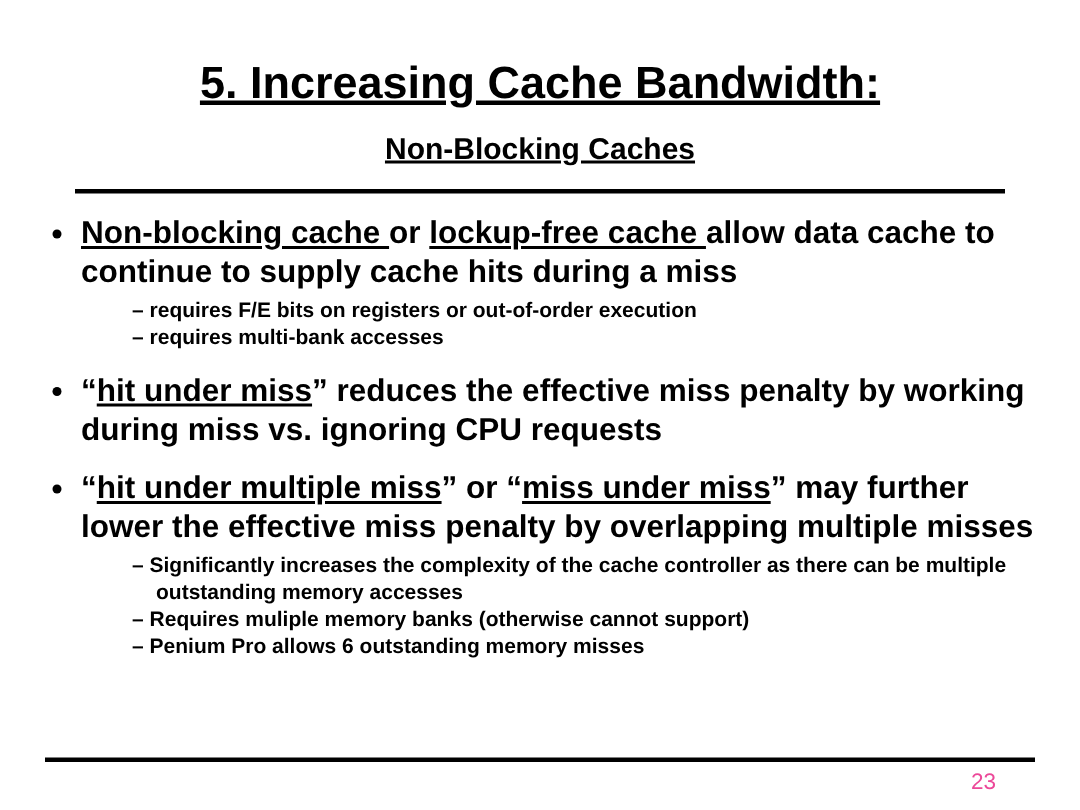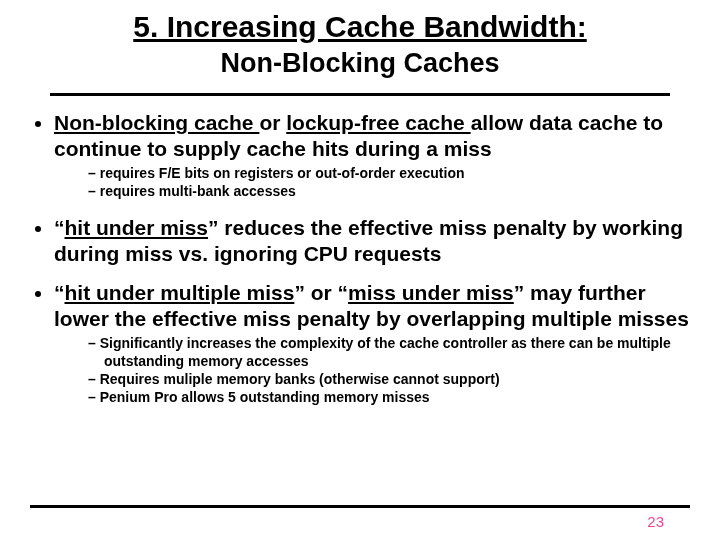--- a/index.html
+++ b/index.html
@@ -19,25 +19,27 @@
     position: relative;
   }
   .title-block {
     text-align: center;
     margin: 0 30px 14px 30px;
   }
   .title-line1 {
     font-size: 30px;
     font-weight: bold;
     text-decoration: underline;
+    margin-top: 29px;
   }
   .title-line2 {
-    font-size: 27px;
+    font-size: 20px;
     font-weight: bold;
-    margin-top: 4px;
+    text-decoration: underline;
+    margin-top: 16px;
   }
   .divider {
     border: none;
     border-top: 3px solid #000;
     margin: 8px 30px 12px 30px;
   }
   ul.outer {
     margin: 0 8px 0 8px;
     padding-left: 26px;
     list-style-type: disc;
@@ -94,20 +96,20 @@
 
   <ul class="outer" id="bullet-list">
       <li><span class="u">Non-blocking cache </span><span>or  </span><span class="u">lockup-free cache </span><span>allow data cache to continue to supply cache hits during a miss</span><ul class="inner">
           <li>requires F/E bits on registers or out-of-order execution</li>
           <li>requires multi-bank accesses</li>
         </ul></li>
       <li><span>“</span><span class="u">hit under miss</span><span>”  reduces the effective miss penalty by working during miss vs. ignoring CPU requests</span></li>
       <li><span>“</span><span class="u">hit under multiple miss</span><span>” or “</span><span class="u">miss under miss</span><span>”  may further lower the effective miss penalty by overlapping multiple misses</span><ul class="inner">
           <li>Significantly increases the complexity of the cache controller as there can be multiple outstanding memory accesses</li>
           <li>Requires muliple memory banks (otherwise cannot support)</li>
-          <li>Penium Pro allows 5 outstanding memory misses</li>
+          <li>Penium Pro allows 6 outstanding memory misses</li>
         </ul></li>
     </ul>
 
   <div class="footer-line"></div>
   <div class="page-num">23</div>
 
 </div>
 
 </body></html>

